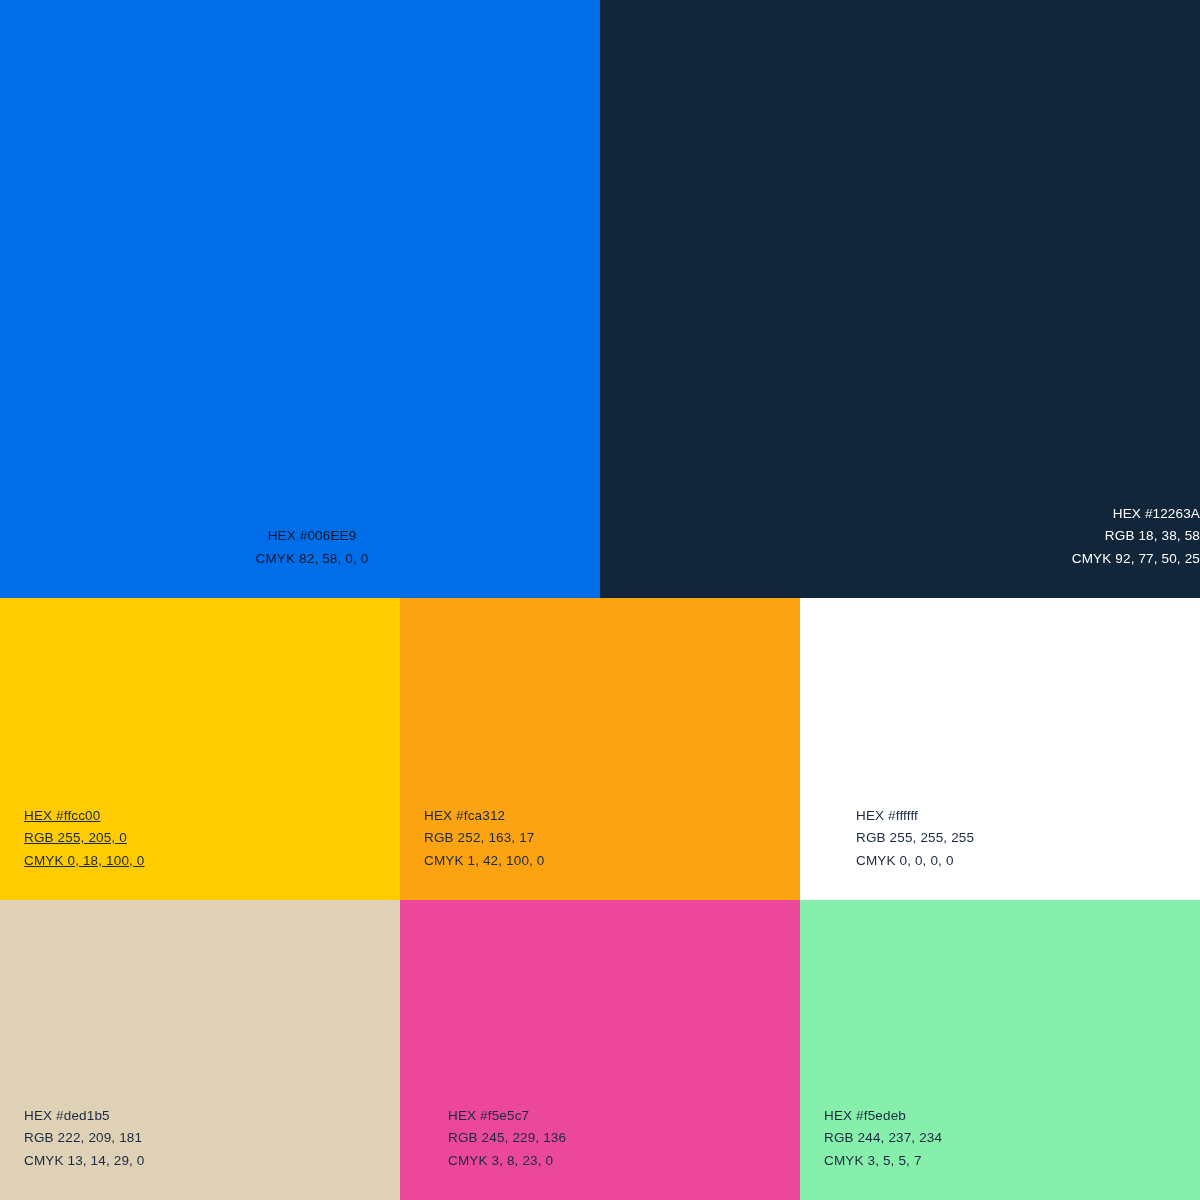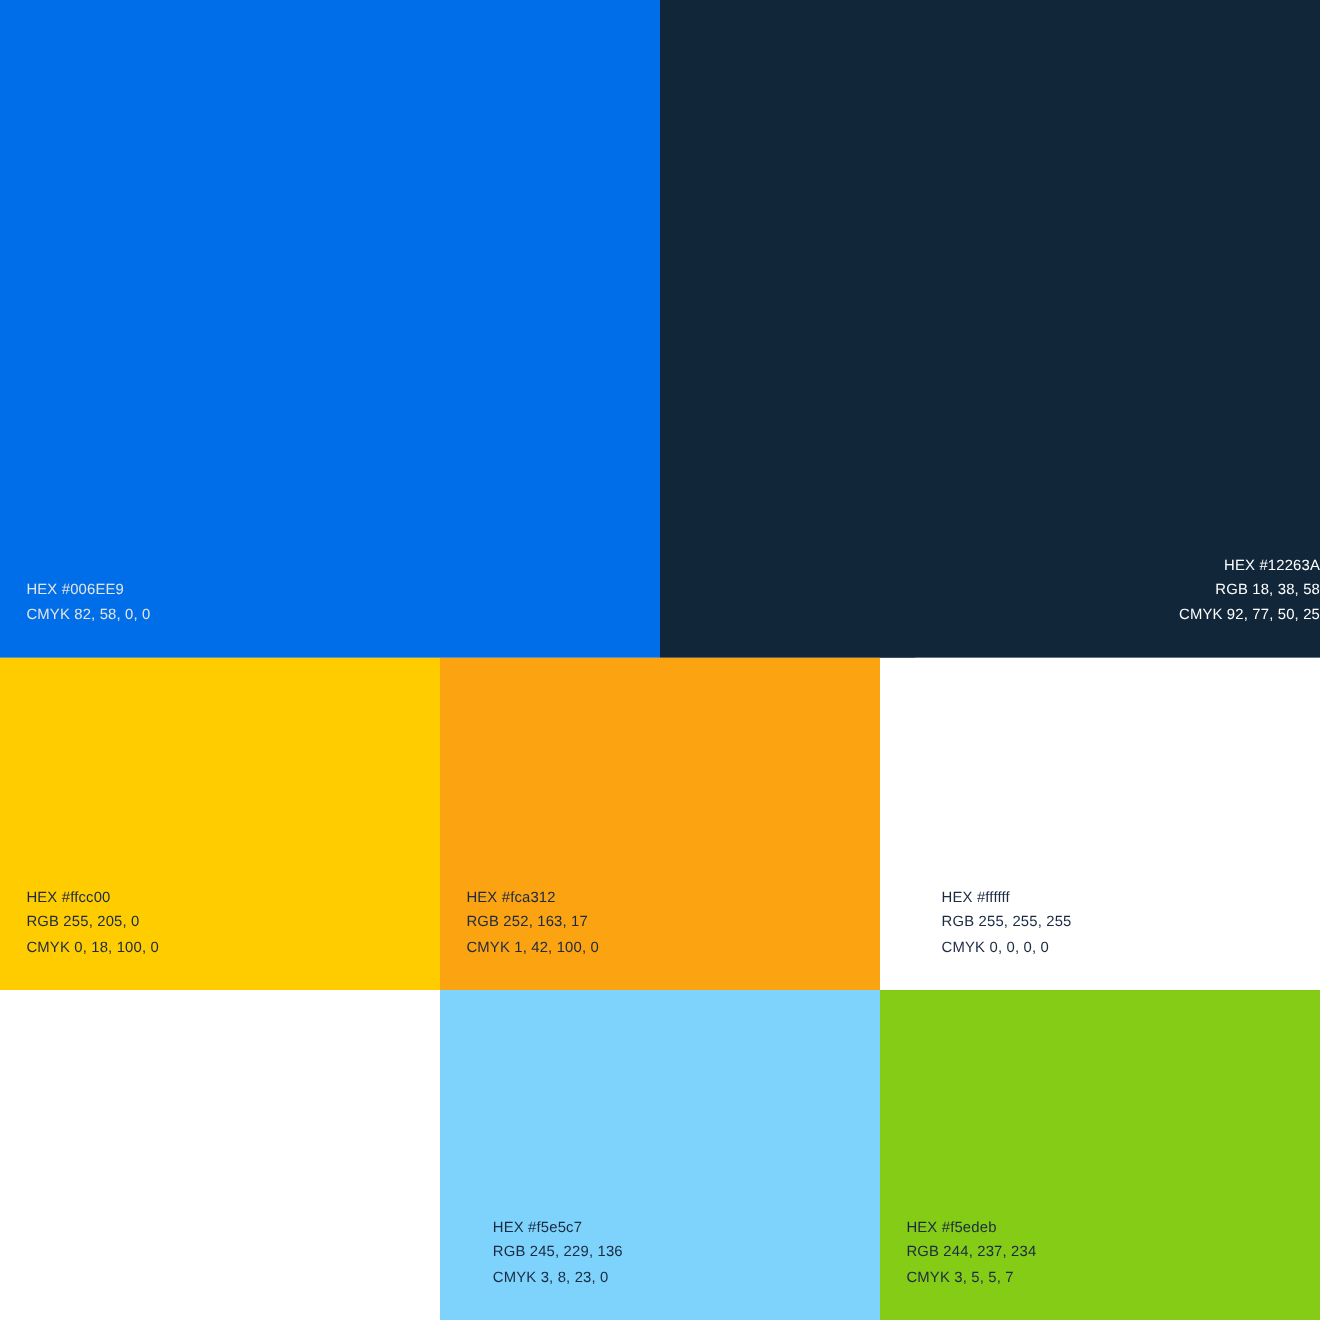--- a/index.html
+++ b/index.html
@@ -51,55 +51,60 @@
   .r3 { top: 900px; height: 300px; }
   .r3c1 { left: 0;     width: 400px; }
   .r3c2 { left: 400px; width: 400px; }
   .r3c3 { left: 800px; width: 400px; }
 </style>
 </head>
 <body>
 
 <div id="palette">
 
-  <div class="swatch r1 r1c1" style="background-color: rgb(0, 110, 233); color: #e5e5e5;">
+  <div class="swatch r1 r1c1" style="background-color: rgb(0, 110, 233); color: #0f172a; align-items: center;">
     <div class="line">HEX #006EE9</div>
     <div class="line">CMYK 82, 58, 0, 0</div>
   </div>
 
   <div class="swatch r1 r1c2" style="background-color: rgb(18, 38, 58); color: rgb(255, 255, 255); align-items: flex-end;">
     <div class="line">HEX #12263A</div>
     <div class="line">RGB 18, 38, 58</div>
     <div class="line">CMYK 92, 77, 50, 25</div>
   </div>
 
-  <div class="swatch r2 r2c1" style="background-color: rgb(255, 204, 0); color: rgb(27, 42, 65);">
+  <div class="swatch r2 r2c1" style="background-color: rgb(255, 204, 0); color: rgb(27, 42, 65); text-decoration: underline;">
     <div class="line">HEX #ffcc00</div>
     <div class="line">RGB 255, 205, 0</div>
     <div class="line">CMYK 0, 18, 100, 0</div>
   </div>
 
   <div class="swatch r2 r2c2" style="background-color: rgb(252, 163, 18); color: rgb(27, 42, 65); justify-content: flex-end;">
     <div class="line">HEX #fca312</div>
     <div class="line">RGB 252, 163, 17</div>
     <div class="line">CMYK 1, 42, 100, 0</div>
   </div>
 
   <div class="swatch r2 r2c3" style="background-color: rgb(255, 255, 255); color: rgb(27, 42, 65);">
     <div class="line">HEX #ffffff</div>
     <div class="line">RGB 255, 255, 255</div>
     <div class="line">CMYK 0, 0, 0, 0</div>
   </div>
 
+  <div class="swatch r3 r3c1" style="background-color: rgb(222, 209, 181); color: rgb(27, 42, 65);">
+    <div class="line">HEX #ded1b5</div>
+    <div class="line">RGB 222, 209, 181</div>
+    <div class="line">CMYK 13, 14, 29, 0</div>
+  </div>
 
-  <div class="swatch r3 r3c2" style="background-color: #7dd3fc; color: rgb(27, 42, 65); padding-left: 48px;">
+  <div class="swatch r3 r3c2" style="background-color: #ec4899; color: rgb(27, 42, 65); padding-left: 48px;">
     <div class="line">HEX #f5e5c7</div>
     <div class="line">RGB 245, 229, 136</div>
     <div class="line">CMYK 3, 8, 23, 0</div>
   </div>
 
-  <div class="swatch r3 r3c3" style="background-color: #84cc16; color: rgb(27, 42, 65);">
+  <div class="swatch r3 r3c3" style="background-color: #86efac; color: rgb(27, 42, 65);">
     <div class="line">HEX #f5edeb</div>
     <div class="line">RGB 244, 237, 234</div>
     <div class="line">CMYK 3, 5, 5, 7</div>
   </div>
 
 </div>
 
 </body></html>

